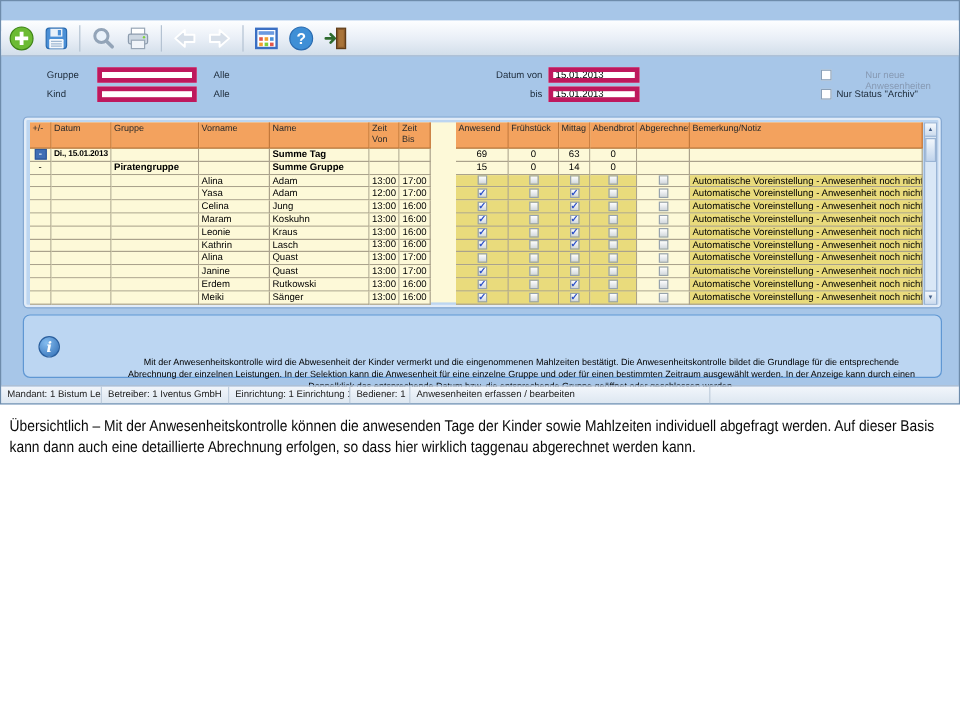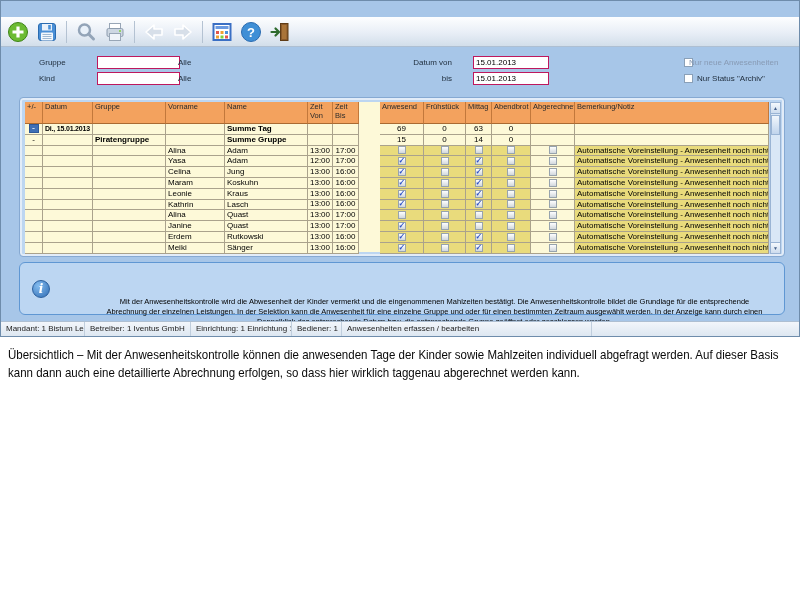--- a/index.html
+++ b/index.html
@@ -21,21 +21,21 @@
 
   
   .toolbar { position:absolute; left:0; top:16px; right:0; height:30px;
     background:linear-gradient(#fdfeff 0%,#e8eef6 55%,#d2deea 100%); border-bottom:1px solid #aebfd2;
     display:flex; align-items:center; padding:0 4px; gap:3px; }
   .tbtn { width:26px; height:26px; display:flex; align-items:center; justify-content:center; border-radius:3px; }
   .tsep { width:1px; height:22px; background:#b4c2d2; margin:0 3px; }
 
   
   .flabel { position:absolute; font-size:8px; color:#1d2b3a; }
-  .finput { position:absolute; height:13px; border:1px solid #be185d; background:#fff; font-size:8px; padding:0 2px; font-family:"Liberation Sans",sans-serif; color:#000;margin-left:16px; }
+  .finput { position:absolute; height:13px; border:4px solid #be185d; background:#fff; font-size:8px; padding:0 2px; font-family:"Liberation Sans",sans-serif; color:#000; }
   .fcheck { position:absolute; width:9px; height:9px; border:1px solid #8aa0b8; background:#fff; }
   .gray { color:#879ab4; }
 
   
   .grid-panel { position:absolute; left:18px; top:96px; width:766px; height:160px;
     background:#bdd6f1; border:1px solid #86a9d2; border-radius:4px;
     box-shadow:inset 0 0 0 2px #e2ecf8; padding:4px 3px 4px 5px; display:flex; }
   .gtable { width:744px; background:#fdf9d8; }
   .grow { display:flex; height:10.8px; }
   .ghead { display:flex; height:22px; }
@@ -179,21 +179,21 @@
     <span class="flabel" style="left:38px; top:73px;">Kind</span>
     <input class="finput" style="left: 80px; top: 71px; width: 83px;" value="">
     <span class="flabel" style="left:177px; top:73px;">Alle</span>
 
     <span class="flabel" style="left:400px; top:57px; width:51px; text-align:right;">Datum von</span>
     <input class="finput" style="left: 456px; top: 55px; width: 76px;" value="15.01.2013">
     <span class="flabel" style="left:400px; top:73px; width:51px; text-align:right;">bis</span>
     <input class="finput" style="left: 456px; top: 71px; width: 76px;" value="15.01.2013">
 
     <span class="fcheck" style="left:683px; top:57px;"></span>
-    <span class="flabel gray" style="left:664px; top:57px;padding-left:24px;">Nur neue Anwesenheiten</span>
+    <span class="flabel gray" style="left:696px; top:57px;padding-left:24px;">Nur neue Anwesenheiten</span>
     <span class="fcheck" style="left:683px; top:73px;"></span>
     <span class="flabel" style="left:696px; top:73px;">Nur Status "Archiv"</span>
 
     <div class="grid-panel">
       <div class="gtable">
         <div class="ghead" id="grid-header">
             <div class="hcell c0">+/-</div>
             <div class="hcell c1">Datum</div>
             <div class="hcell c2">Gruppe</div>
             <div class="hcell c3">Vorname</div>

